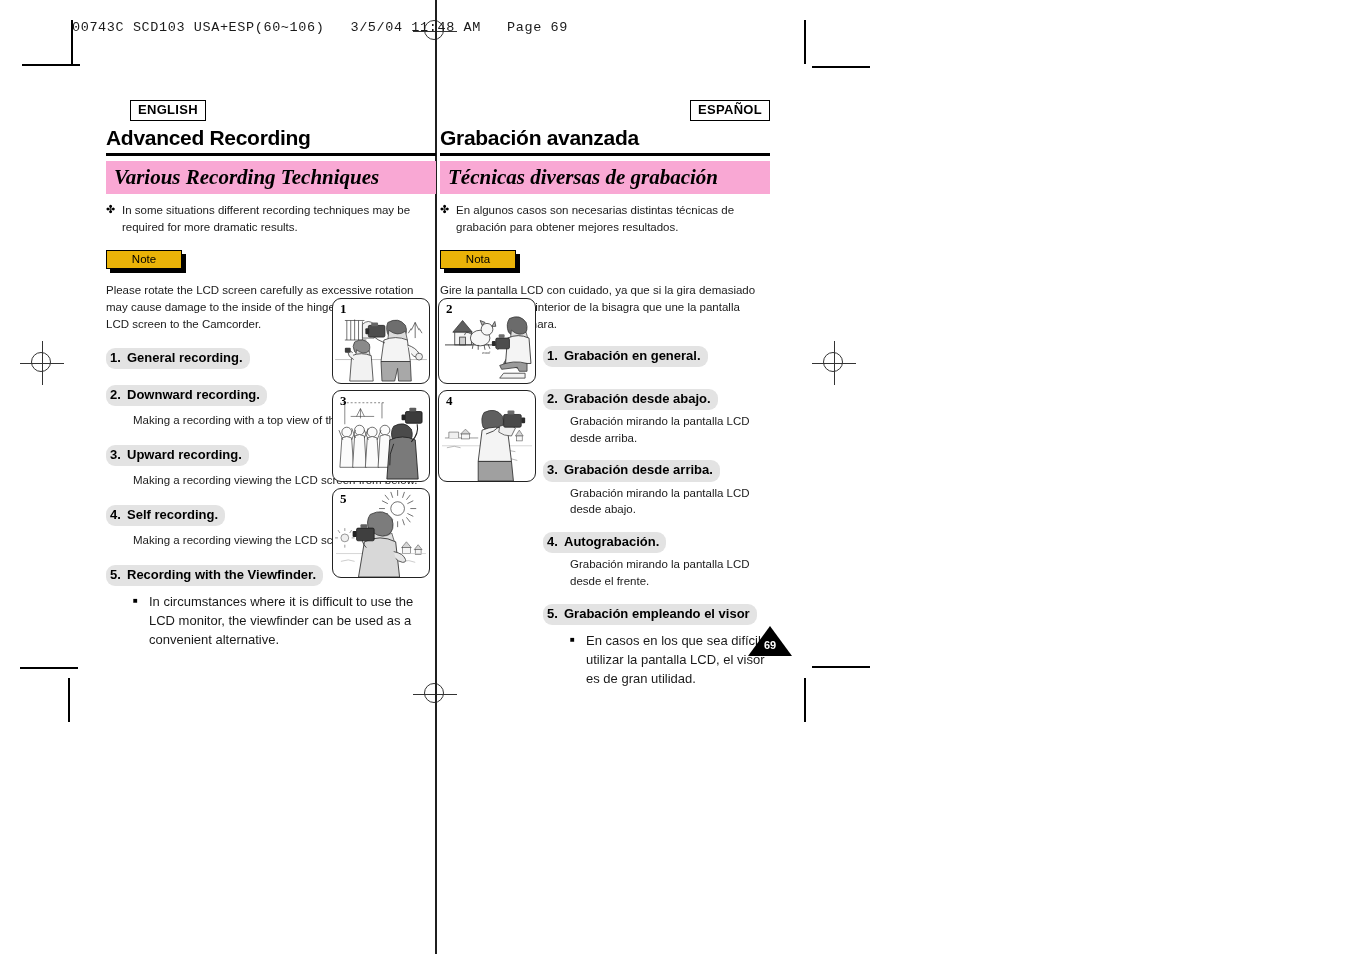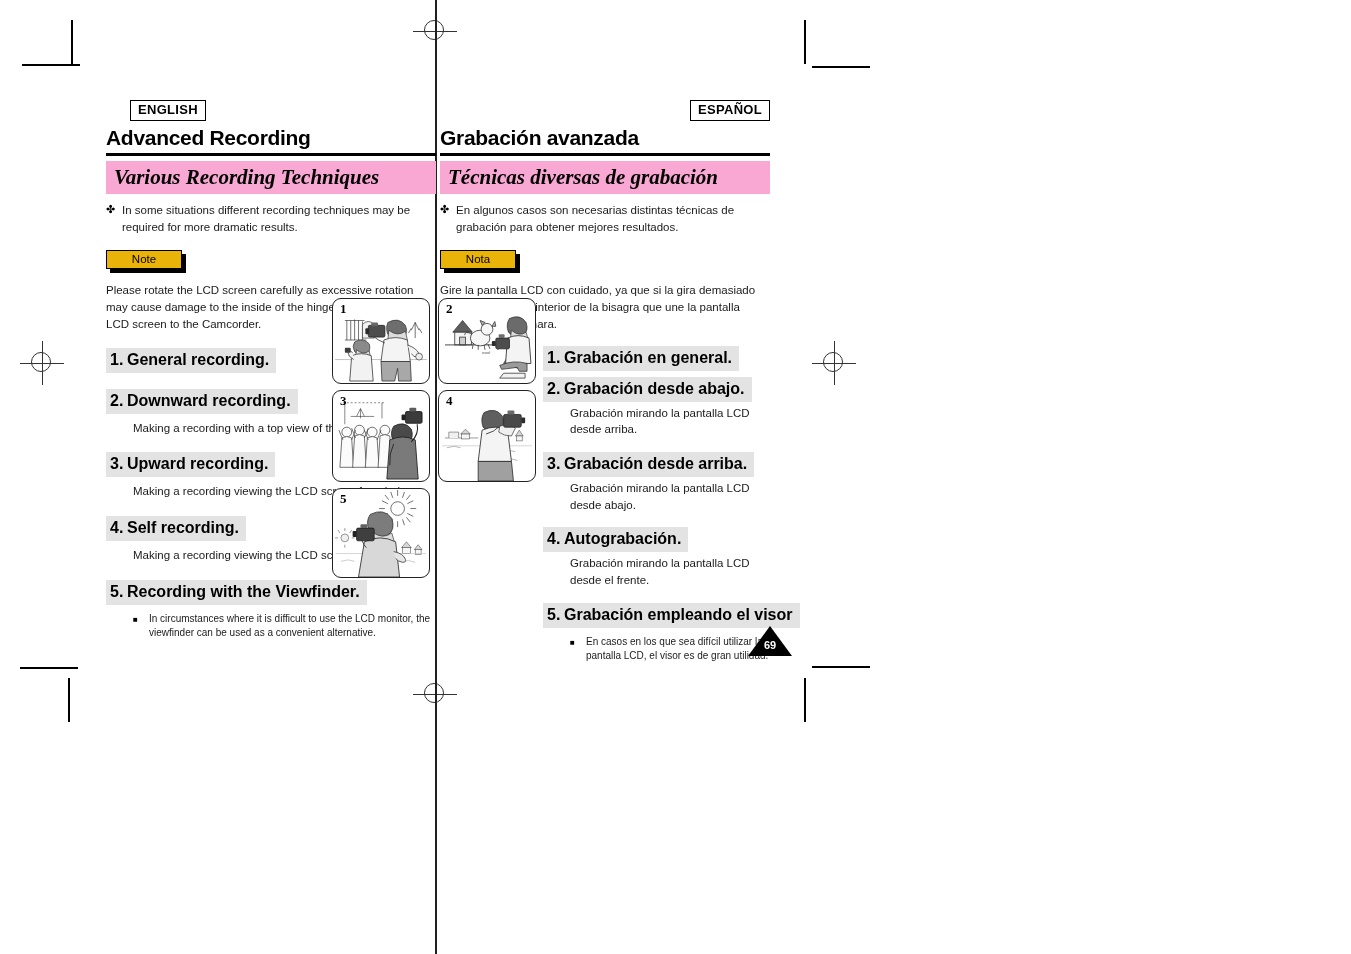--- a/index.html
+++ b/index.html
@@ -181,26 +181,27 @@
   .list-area {
     position: relative;
     margin-top: 14px;
   }
 
   .num-item { margin-bottom: 0; }
 
   .num-head {
     display: inline-block;
     background: #e3e3e3;
-    font-size: 16px;
+    font-size: 13px;
     font-weight: bold;
     color: #000;
     padding: 2px 7px 3px 4px;
     line-height: 1.25;
     white-space: nowrap;
+    border-radius: 9px;
   }
   .num-head .idx { display: inline-block; width: 17px; }
 
   .num-body {
     font-size: 11.5px;
     line-height: 1.45;
     color: #1a1a1a;
     padding-left: 27px;
     margin-top: 6px;
   }
@@ -211,21 +212,21 @@
     margin-top: 7px;
   }
   .sub-bullet .sq {
     flex: 0 0 16px;
     font-size: 8px;
     line-height: 1.9;
     color: #000;
   }
   .sub-bullet .txt {
     flex: 1;
-    font-size: 10px;
+    font-size: 13px;
     line-height: 1.45;
     color: #1a1a1a;
   }
 
   
   .figs {
     position: absolute;
     left: 332px;
     top: 298px;
     width: 200px;
@@ -311,20 +312,21 @@
     <div class="cx"></div>
       <div class="cy"></div>
       <div class="ring"></div>
   </div>
   <div class="regmark" style="left:413px; top:9px;">
     <div class="cx"></div>
       <div class="cy"></div>
       <div class="ring"></div>
   </div>
 
+  <div class="slug">00743C SCD103 USA+ESP(60~106)   3/5/04 11:48 AM   Page 69</div>
 
   <div class="gutter"></div>
 
   <div class="col left">
 
     <div class="tagrow">
       <span class="lang-tag">ENGLISH</span>
     </div>
 
     <div class="chapter-title">Advanced Recording</div>
@@ -410,21 +412,21 @@
     <div class="note-body" style="width:320px;">Gire la pantalla LCD con cuidado, ya que si la gira demasiado se puede dañar el interior de la bisagra que une la pantalla LCD a la videocámara.</div>
 
     <div class="list-area" style="padding-left:103px; margin-top:12px;">
 
       <div class="num-item" style="margin-top:10px;">
         <span class="num-head">
           <span class="idx">1.</span><span>Grabación en general.</span>
         </span>
       </div>
 
-      <div class="num-item" style="margin-top:6px;">
+      <div class="num-item" style="margin-top:22px;">
         <span class="num-head">
           <span class="idx">2.</span><span>Grabación desde abajo.</span>
         </span>
         <div class="num-body" style="margin-top:3px;">Grabación mirando la pantalla LCD desde arriba.</div>
       </div>
 
       <div class="num-item" style="margin-top:14px;">
         <span class="num-head">
           <span class="idx">3.</span><span>Grabación desde arriba.</span>
         </span>

